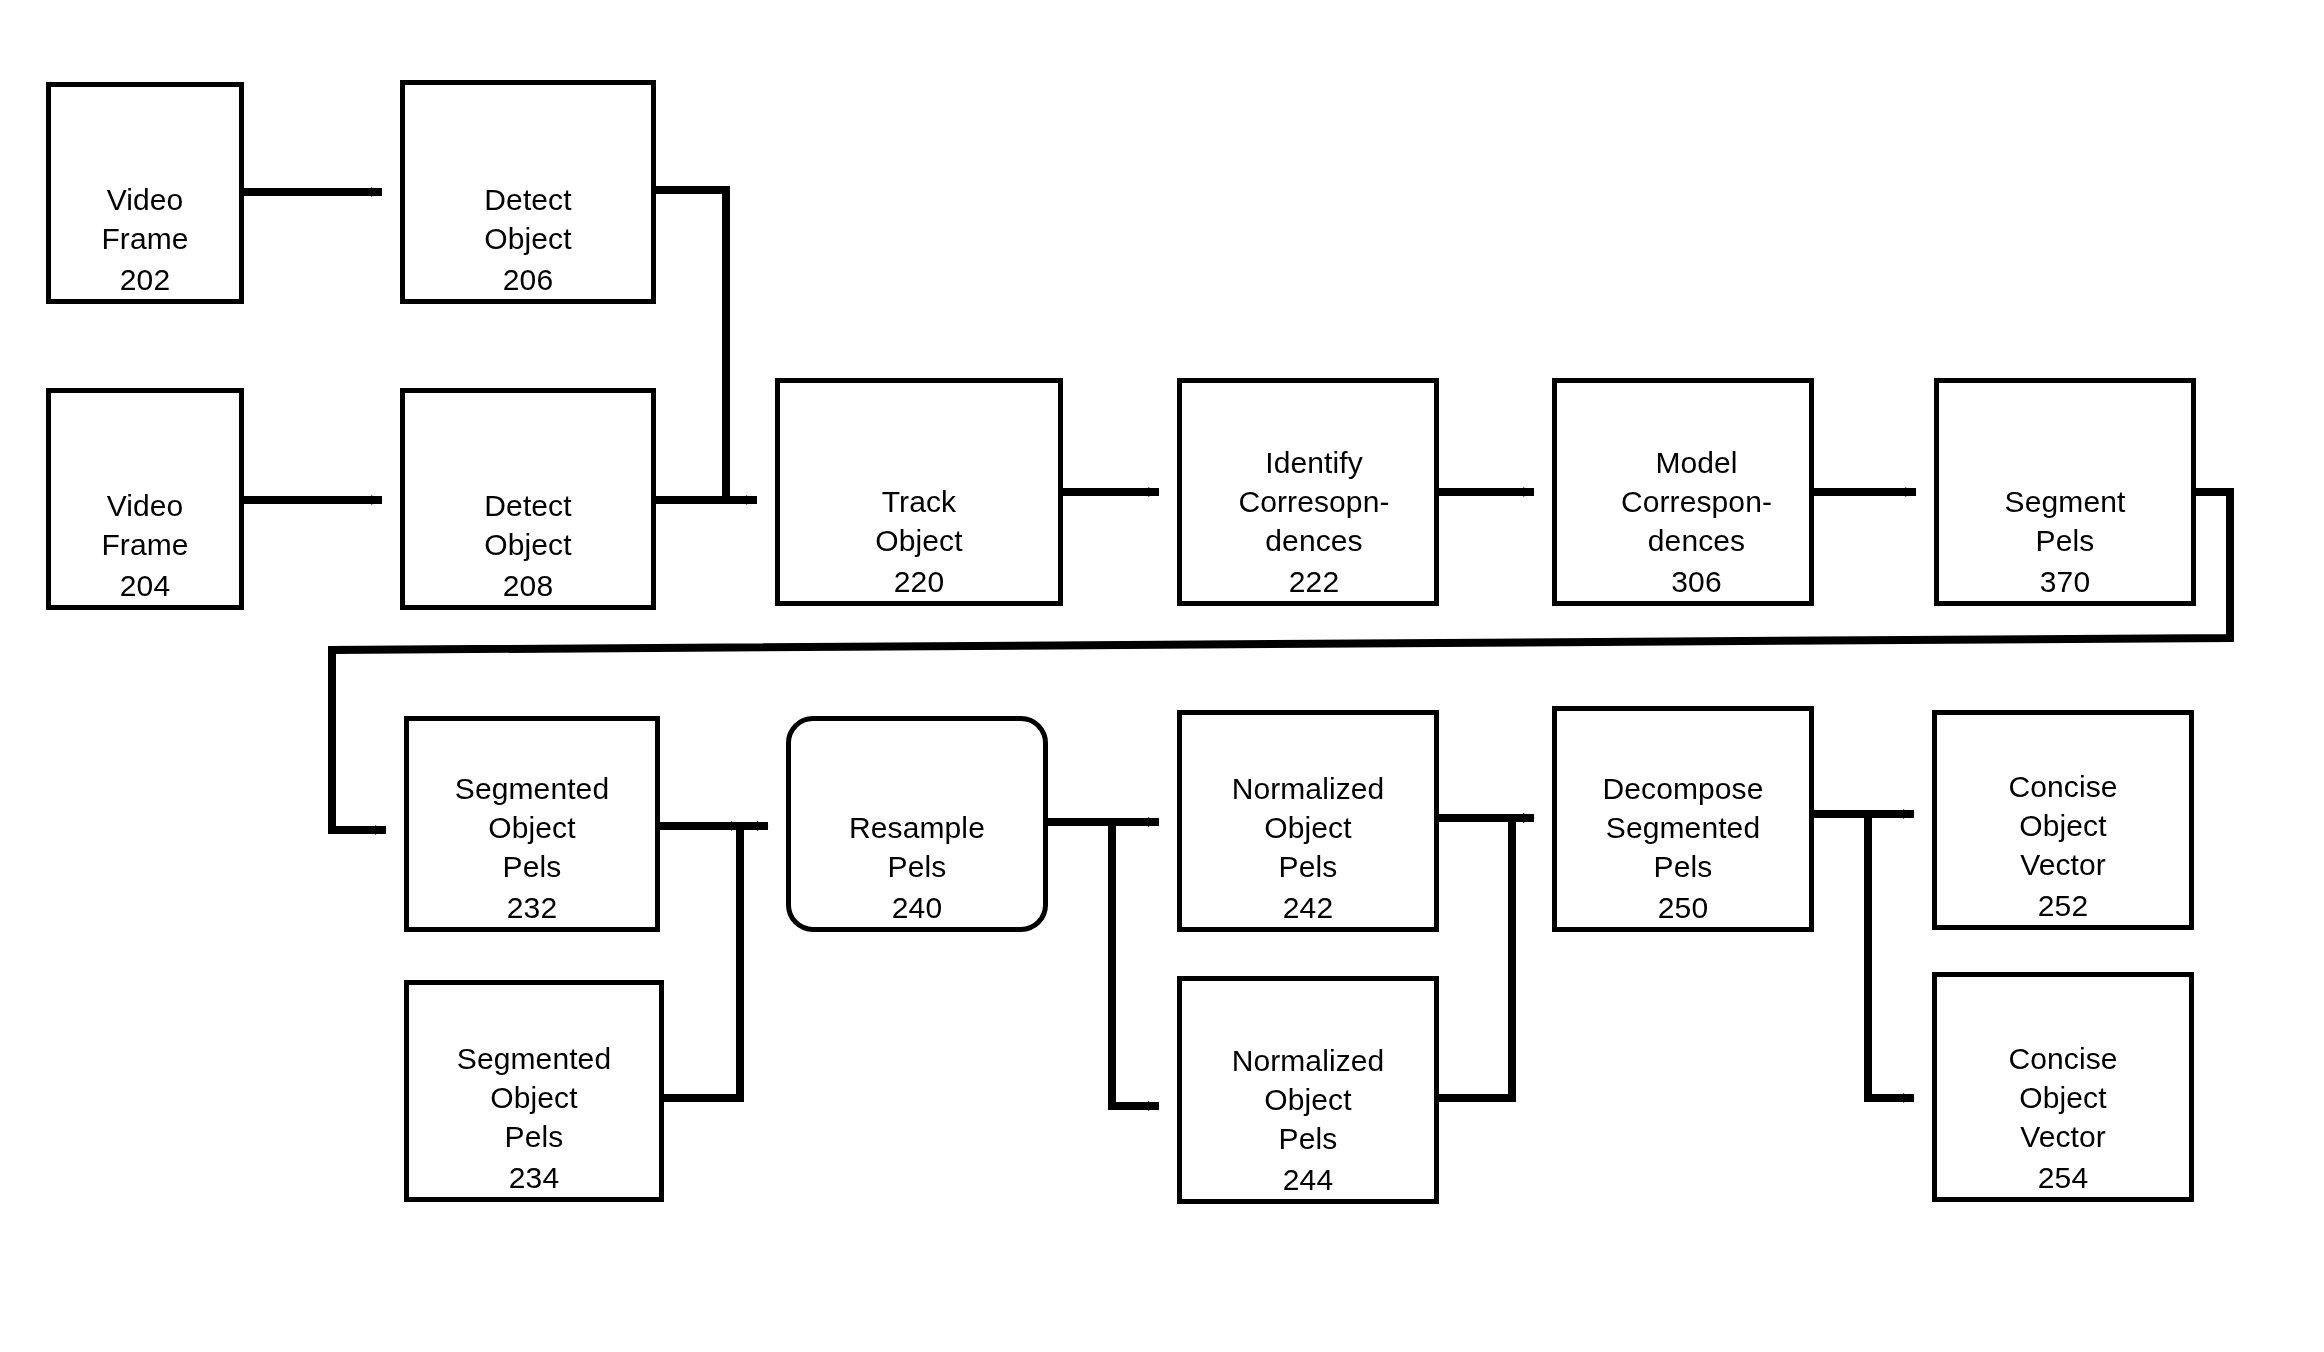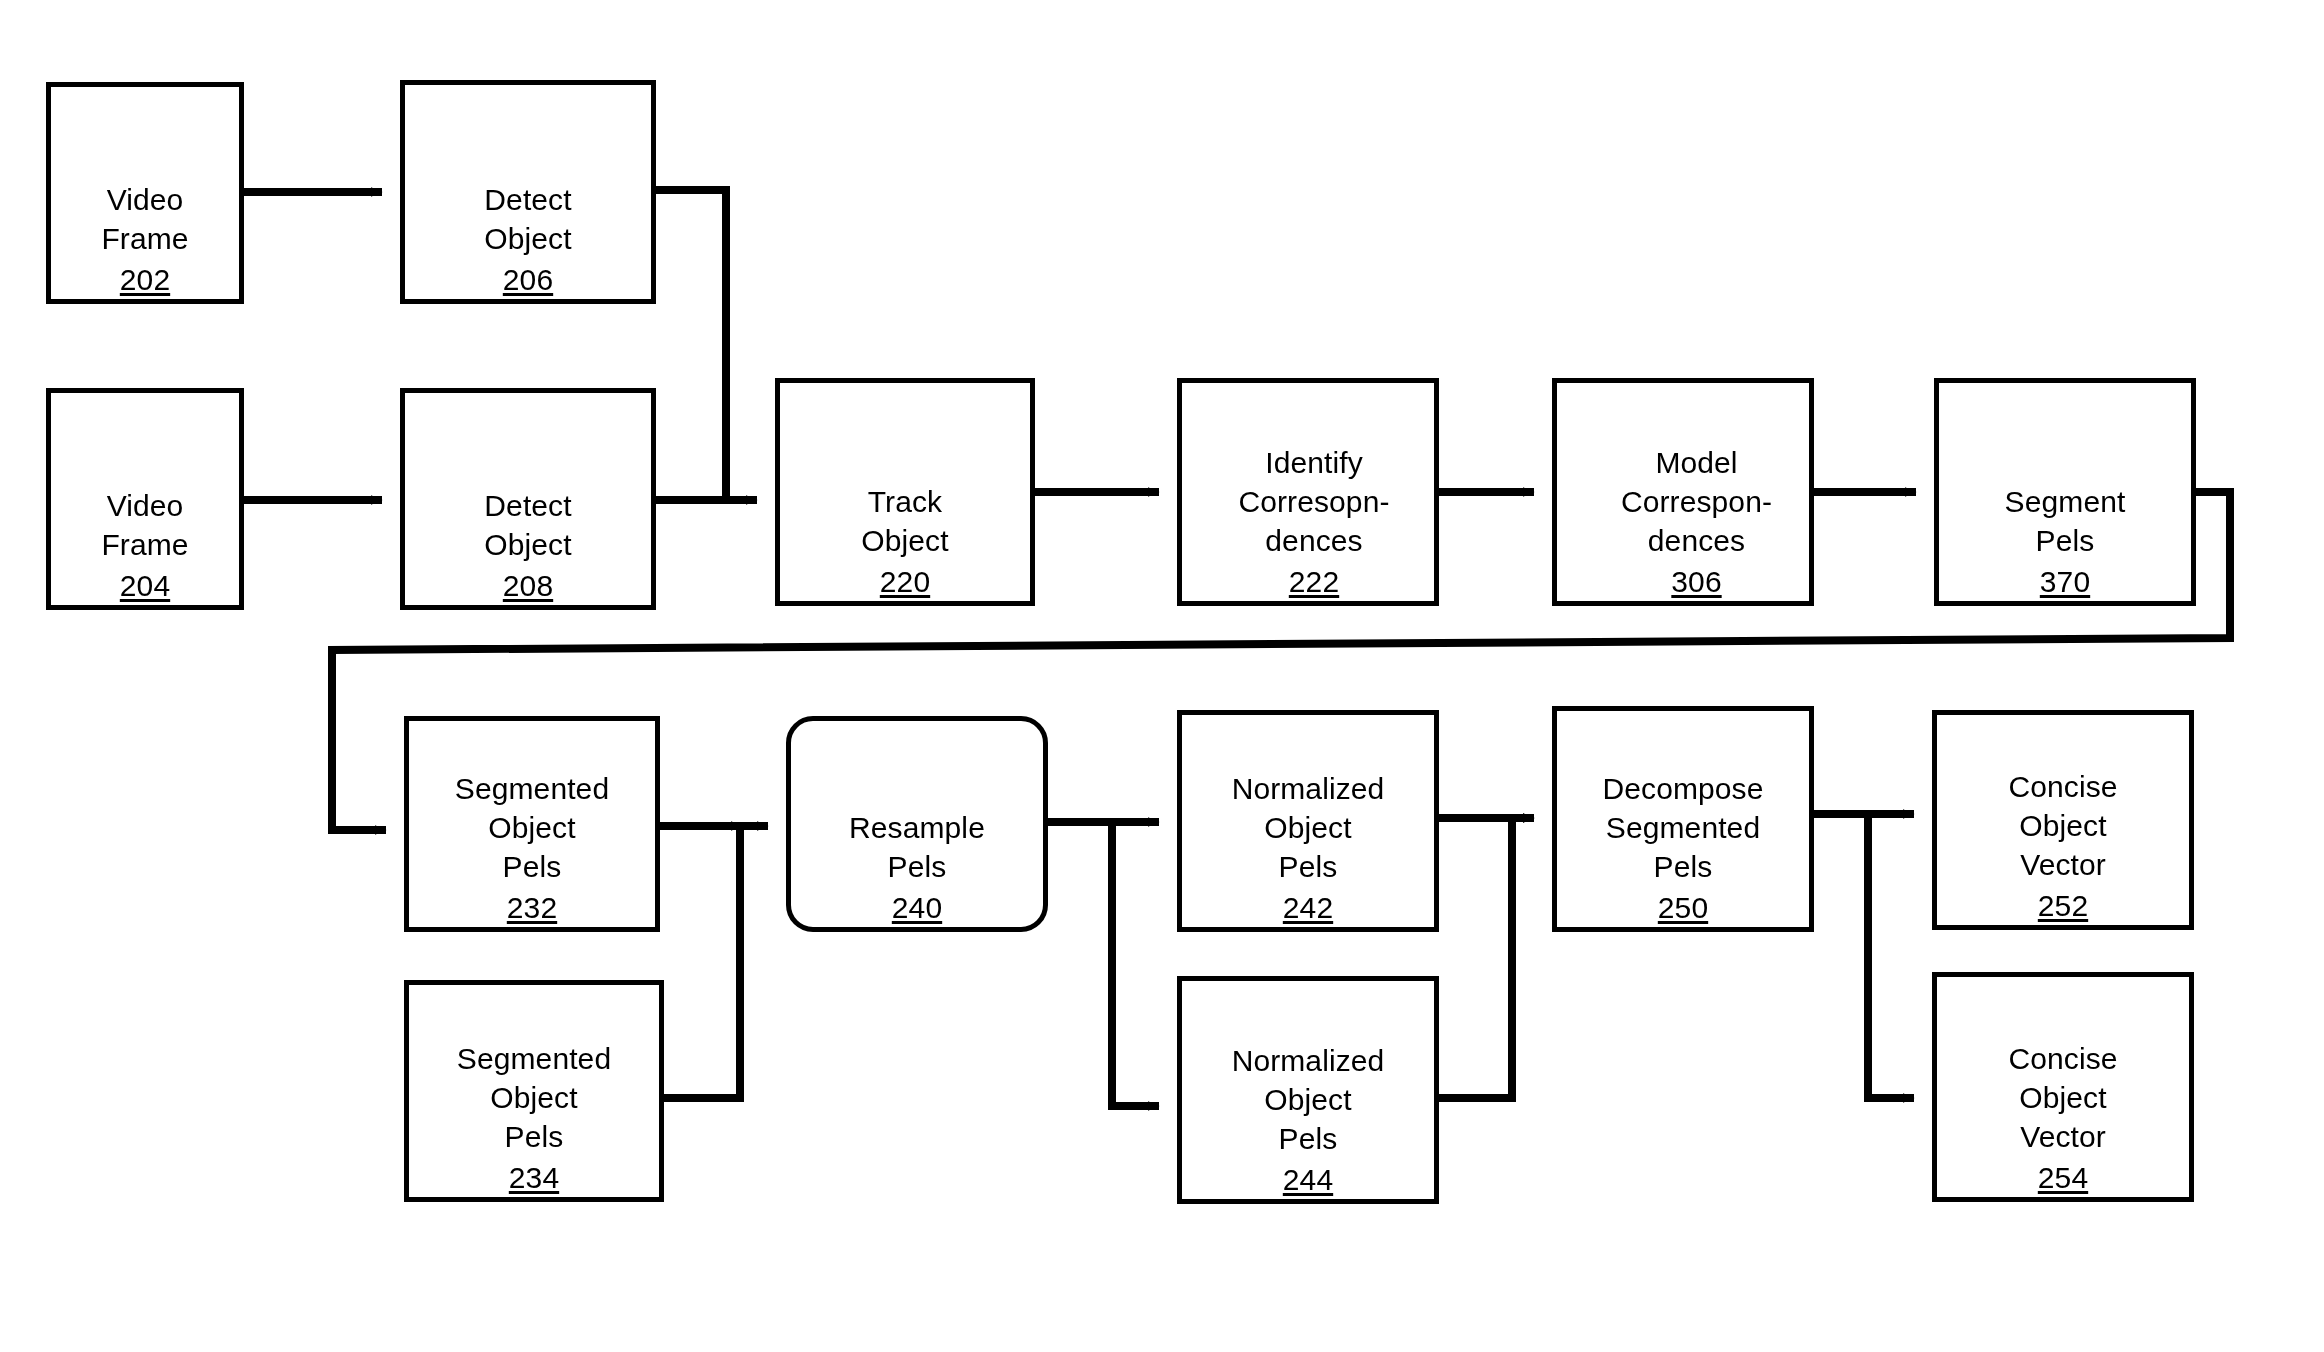--- a/index.html
+++ b/index.html
@@ -41,21 +41,20 @@
     font-weight: 400;
     letter-spacing: 0.1px;
     z-index: 5;
   }
   .node .line {
     display: block;
     white-space: nowrap;
   }
   .node .ref {
     display: block;
-    text-decoration: underline;
     text-underline-offset: 3px;
     margin-top: 2px;
   }
 </style>
 </head>
 <body>
 
 <div id="diagram-root">
 
   <svg id="svg-layer" viewBox="0 0 2324 1352" xmlns="http://www.w3.org/2000/svg">
@@ -116,21 +115,21 @@
       <div class="node" style="left: 46px; top: 388px; width: 198px; height: 222px; border-color: rgb(0, 0, 0);">
         <span class="line">Video</span>
         <span class="line">Frame</span>
         <span class="ref">204</span>
       </div>
       <div class="node" style="left: 400px; top: 388px; width: 256px; height: 222px; border-color: rgb(0, 0, 0);">
         <span class="line">Detect</span>
         <span class="line">Object</span>
         <span class="ref">208</span>
       </div>
-      <div class="node" style="left: 775px; top: 378px; width: 260px; height: 228px; border-color: rgb(0, 0, 0);">
+      <div class="node" style="left: 775px; top: 378px; width: 288px; height: 228px; border-color: rgb(0, 0, 0);">
         <span class="line">Track</span>
         <span class="line">Object</span>
         <span class="ref">220</span>
       </div>
       <div class="node" style="left: 1177px; top: 378px; width: 262px; height: 228px; border-color: rgb(0, 0, 0); padding-left: 12px;">
         <span class="line">Identify</span>
         <span class="line">Corresopn-</span>
         <span class="line">dences</span>
         <span class="ref">222</span>
       </div>

